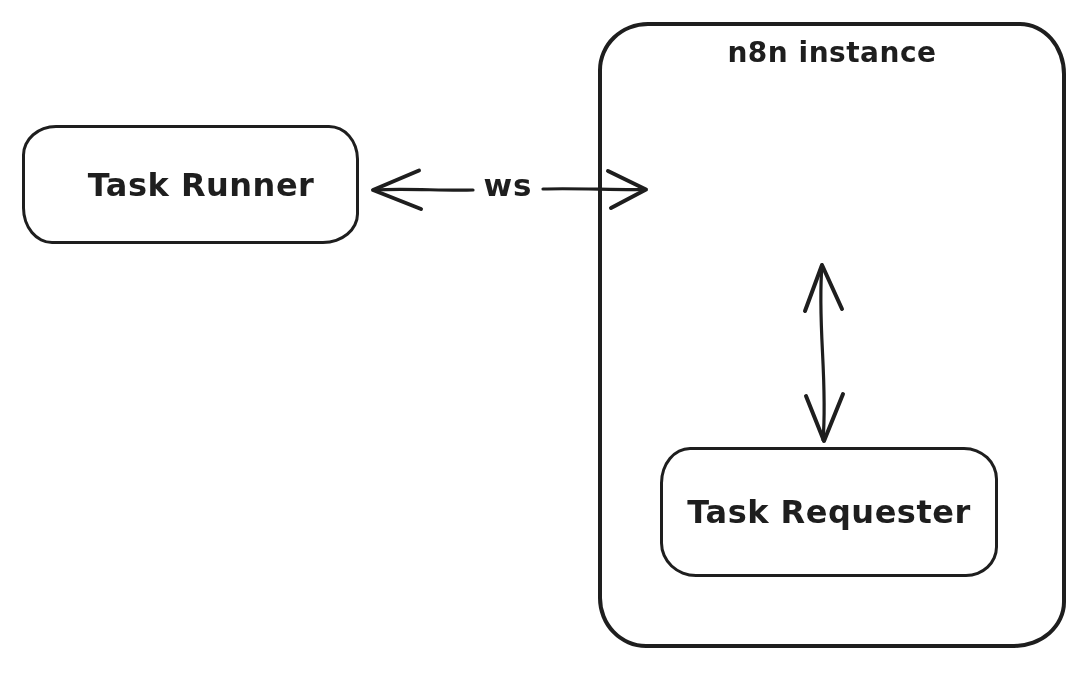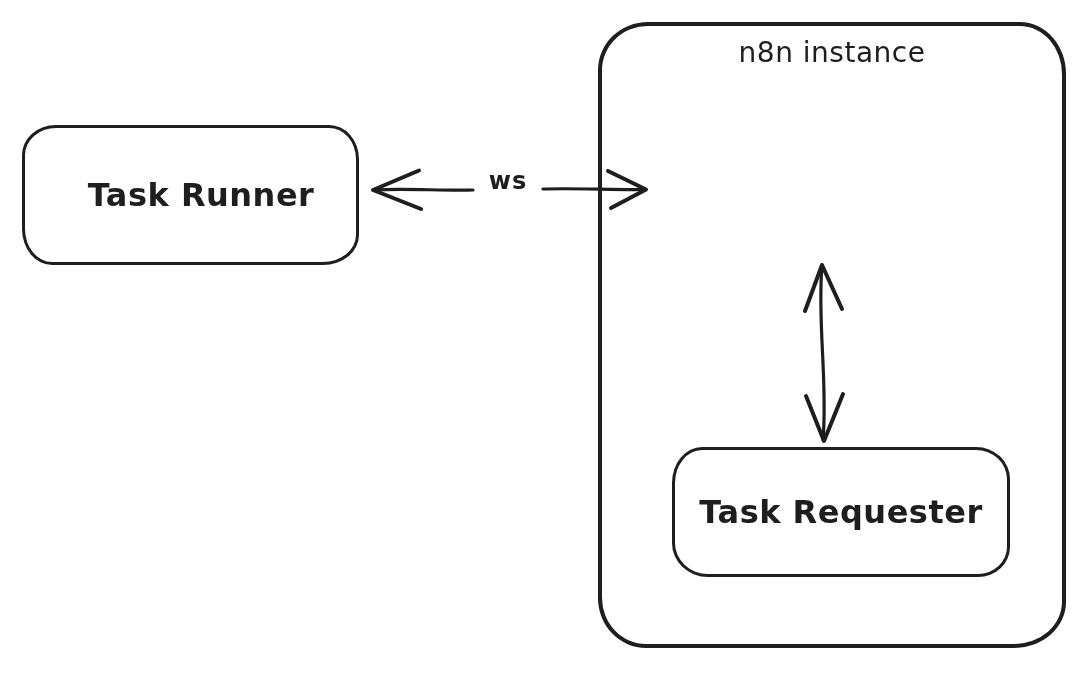--- a/index.html
+++ b/index.html
@@ -26,55 +26,54 @@
     align-items: center;
     justify-content: center;
     color: var(--stroke);
     font-size: 32px;
     font-weight: 600;
     letter-spacing: 0.5px;
     white-space: nowrap;
   }
   
   .node-task-runner {
-    left: 22px; top: 125px; width: 337px; height: 140px;
+    left: 22px; top: 125px; width: 337px; height: 119px;
     border-radius: 34px 30px 36px 30px / 30px 34px 30px 36px;
     padding-left: 21px;
   }
   .node-task-broker {
     left: 655px; top: 128px; width: 337px; height: 131px;
     border-radius: 32px 36px 30px 34px / 34px 30px 36px 30px;
   }
   .node-task-requester {
     left: 660px; top: 447px; width: 338px; height: 130px;
     border-radius: 30px 34px 32px 36px / 36px 32px 30px 34px;
-    margin-left: 12px;
   }
   .container-box {
     position: absolute;
     left: 598px; top: 22px; width: 468px; height: 626px;
     border: 4px solid var(--stroke);
     border-radius: 50px 46px 52px 48px / 48px 52px 46px 50px;
     background: transparent;
   }
   .container-title {
     position: absolute;
     left: 598px; top: 36px; width: 468px;
     text-align: center;
     color: var(--stroke);
     font-size: 28px;
-    font-weight: 400;
+    font-weight: 700;
     letter-spacing: 0.5px;
   }
   .edge-label-ws {
     position: absolute;
     left: 476px; top: 167px; width: 64px;
     text-align: center;
     color: var(--stroke);
-    font-size: 24px;
+    font-size: 31px;
     font-weight: 700;
     letter-spacing: 1px;
     background: var(--bg);
   }
   svg.arrows {
     position: absolute;
     left: 0; top: 0;
     width: 1090px; height: 674px;
     pointer-events: none;
   }

